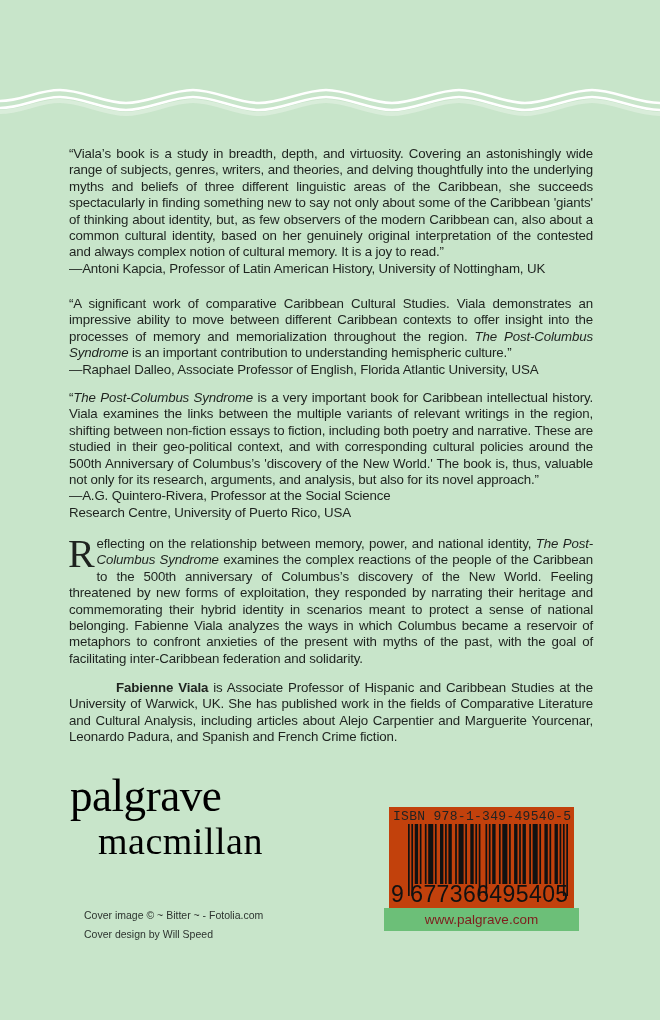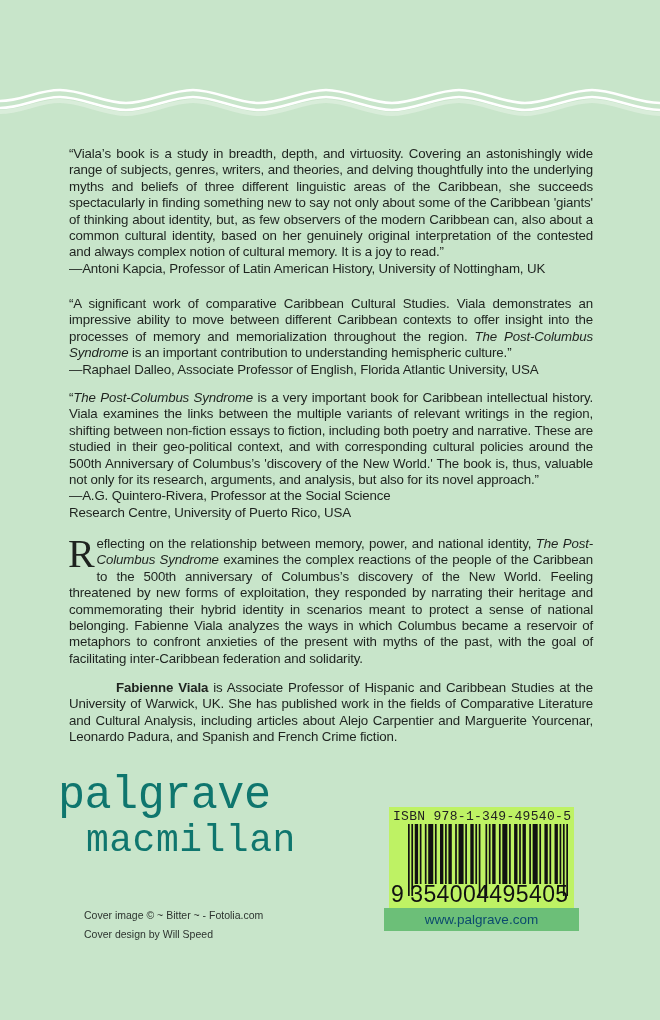--- a/index.html
+++ b/index.html
@@ -26,52 +26,52 @@
   .dropcap {
     float: left; font-size: 40px; line-height: 30px;
     margin: 3px 2px 0 -1px; font-family: "Liberation Serif", serif;
     color: #1e231f; height: 31px;
   }
   .bio { top: 680px; }
   .bio p { margin: 0; text-align: justify; text-align-last: left; }
   .bio b { font-weight: bold; padding-left: 47px; }
   i { font-style: italic; }
   .logo {
-    position: absolute; left: 58px; top: 772px;
-    color: #0f766e; font-family: Liberation Mono, monospace;
+    position: absolute; left: 70px; top: 772px;
+    color: #000000; font-family: Liberation Serif, serif;
     font-weight: normal;
   }
   .logo .l1 { font-size: 46px; line-height: 48px; letter-spacing: -0.5px; transform: scaleX(0.98); transform-origin: left; display: block; }
   .logo .l2 { font-size: 38px; line-height: 42px; letter-spacing: 0.5px; display: block; margin-left: 28px; }
   .credits {
     position: absolute; left: 84px; top: 906px;
     font-size: 10.5px; line-height: 19px; color: #2d342f;
   }
   .credits div { white-space: nowrap; }
   .barcode-wrap { position: absolute; left: 384px; top: 806px; width: 195px; }
   .barcode-box {
     position: absolute; left: 5px; top: 1px; width: 185px; height: 112px;
-    background: #bef264;
+    background: #c2410c;
   }
   .isbn-text {
     position: absolute; left: 4px; top: 2px; width: 180px;
     font-family: "Liberation Mono", "DejaVu Sans Mono", monospace;
     font-size: 13px; letter-spacing: 0.3px; color: #222;
     white-space: nowrap;
   }
   .bars { position: absolute; left: 19px; top: 17px; width: 160px; height: 72px; }
   .ean-digits {
     position: absolute; left: 2px; top: 74px; width: 180px;
     font-family: "Liberation Sans", sans-serif; font-size: 23px;
     color: #111; white-space: nowrap; letter-spacing: 0.4px;
   }
   .ean-digits .first { margin-right: 6px; }
   .url-strip {
     position: absolute; left: 0; top: 102px; width: 195px; height: 23px;
-    background: #6cbf78; color: #0c4a6e;
+    background: #6cbf78; color: #7f1d1d;
     font-size: 13.5px; line-height: 23px; text-align: center;
     font-family: "Liberation Sans", sans-serif;
   }
 </style>
 </head>
 <body>
 
 <svg class="wave" viewBox="0 0 660 44" preserveAspectRatio="none">
   <path d="M0,23 C22,23 38,12 60,12 C82,12 104,25 126,25 C148,25 171,12 193,12 C215,12 237,25 259,25 C281,25 304,12 326,12 C348,12 370,25 392,25 C414,25 437,12 459,12 C481,12 503,25 525,25 C547,25 570,12 592,12 C614,12 636,25 660,25" fill="none" stroke="#ffffff" stroke-width="2.6"></path>
   <path d="M0,30 C22,30 38,19 60,19 C82,19 104,32 126,32 C148,32 171,19 193,19 C215,19 237,32 259,32 C281,32 304,19 326,19 C348,19 370,32 392,32 C414,32 437,19 459,19 C481,19 503,32 525,32 C547,32 570,19 592,19 C614,19 636,32 660,32" fill="none" stroke="#ffffff" stroke-width="2.6"></path>
@@ -146,16 +146,16 @@
         <rect x="74" y="0" width="3" height="60"></rect>
         <rect x="78" y="0" width="1" height="60"></rect>
         <rect x="81" y="0" width="2" height="60"></rect>
         <rect x="84" y="0" width="1" height="60"></rect>
         <rect x="87" y="0" width="2" height="60"></rect>
         <rect x="90" y="0" width="1" height="60"></rect>
         <rect x="92" y="0" width="1" height="72"></rect>
         <rect x="94" y="0" width="1" height="72"></rect>
       </g>
     </svg>
-    <div class="ean-digits"><span class="first">9</span><span>354004</span><span>495405</span></div>
+    <div class="ean-digits"><span class="first">9</span><span>677366</span><span>495405</span></div>
   </div>
   <div class="url-strip">www.palgrave.com</div>
 </div>
 
 </body></html>

